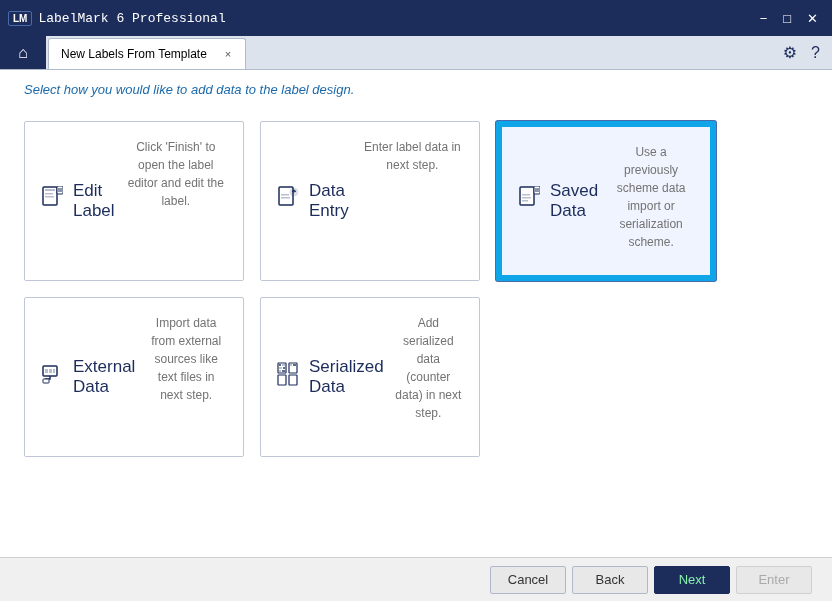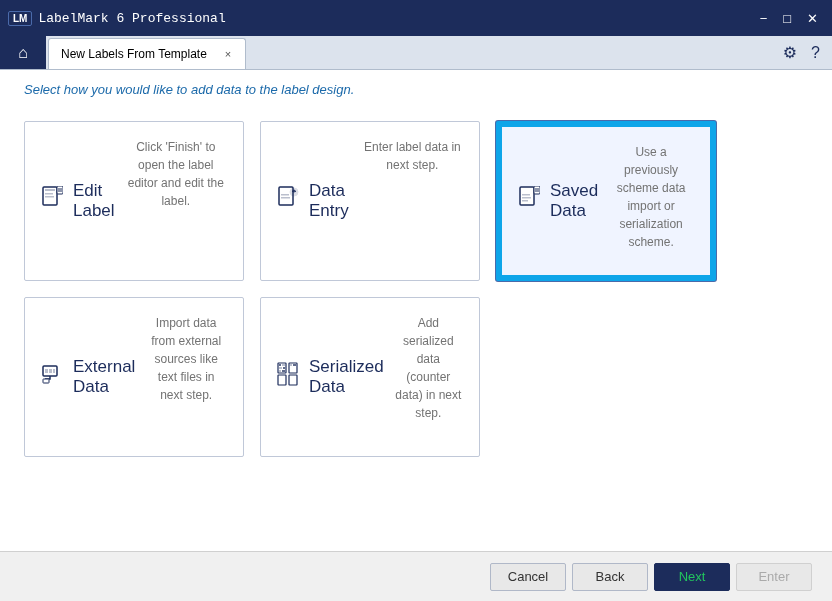--- a/index.html
+++ b/index.html
@@ -174,40 +174,40 @@
       font-size: 12px;
       color: #737373;
       line-height: 1.5;
       text-align: center;
     }
 
     
     .footer {
       background: #f0f0f0;
       border-top: 1px solid #d0d0d0;
-      height: 50px;
+      height: 44px;
       display: flex;
       align-items: center;
       justify-content: flex-end;
       padding: 0 20px;
       gap: 6px;
       flex-shrink: 0;
     }
     .footer-btn {
       min-width: 76px;
       height: 28px;
       border: 1px solid #b0b8c8;
       border-radius: 2px;
       cursor: pointer;
       font-size: 13px;
       padding: 0 16px;
     }
     .footer-btn.primary {
       background: #1c2c5b;
-      color: #22c55e;
+      color: #86efac;
       border-color: #1c2c5b;
     }
     .footer-btn.secondary {
       background: #e8e8e8;
       color: #333;
     }
     .footer-btn.disabled {
       background: #e8e8e8;
       color: #aaa;
       cursor: default;

